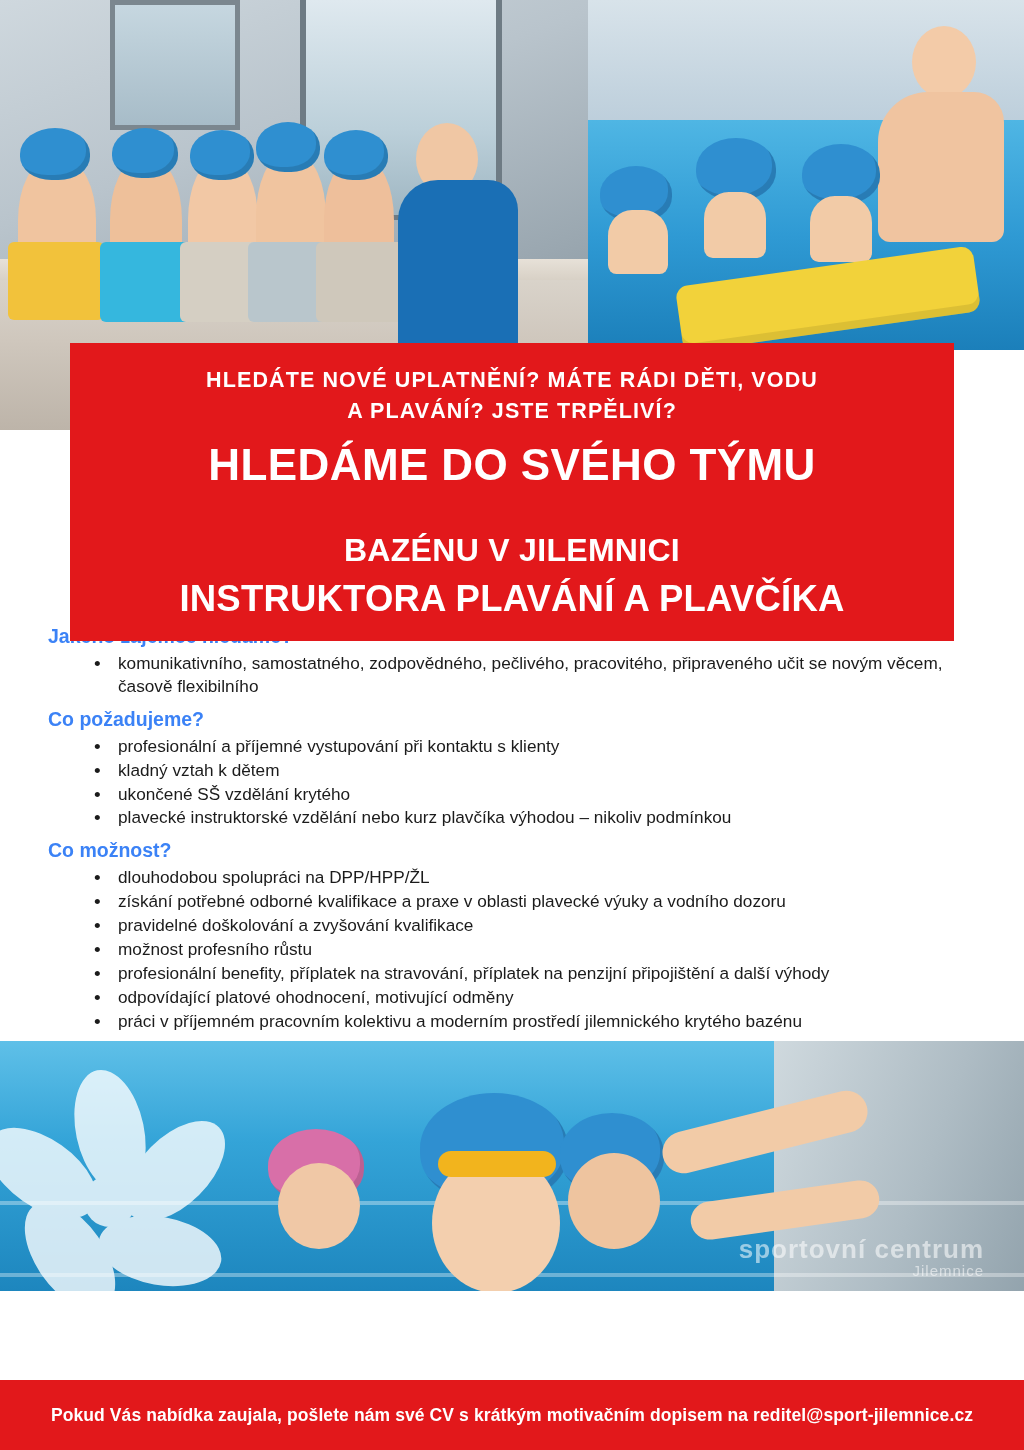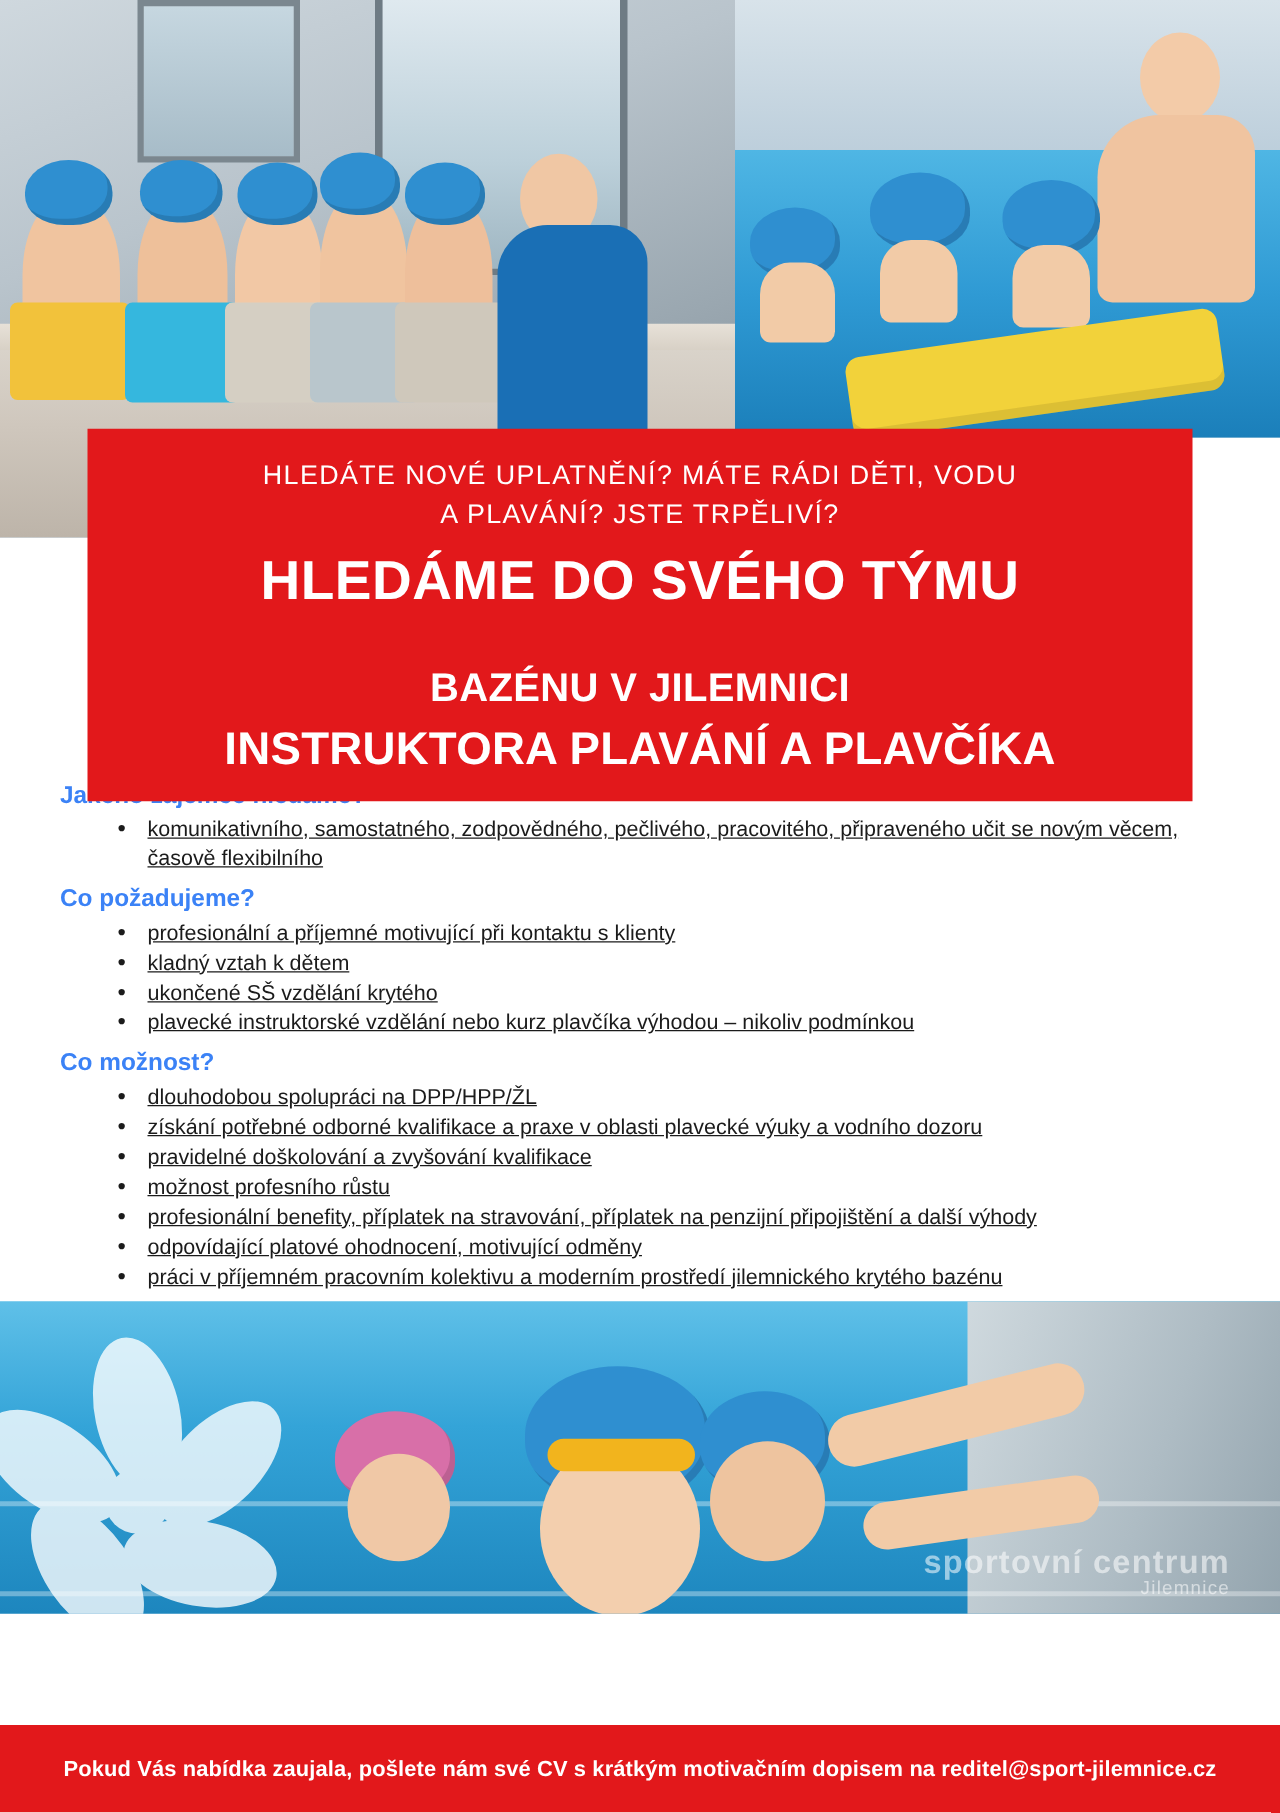--- a/index.html
+++ b/index.html
@@ -154,21 +154,21 @@
     width: 884px;
     background: #e2181b;
     color: #ffffff;
     text-align: center;
     padding: 22px 10px 20px;
     box-sizing: border-box;
     z-index: 5;
   }
   .kicker {
     font-size: 21.5px;
-    font-weight: normal;
+    font-weight: bold;
     letter-spacing: 1.1px;
     line-height: 1.42;
     margin-bottom: 16px;
   }
   .h-main {
     font-size: 44px;
     font-weight: bold;
     letter-spacing: 0.4px;
     line-height: 1.06;
   }
@@ -199,21 +199,20 @@
     color: #3b82f6;
     font-weight: bold;
     font-size: 19.5px;
     margin: 0 0 4px 0;
   }
   .sec-title.spaced { margin-top: 10px; }
   ul.bullets {
     list-style: none;
     margin: 0 0 0 0;
     padding: 0 0 0 38px;
-    text-decoration: underline;
   }
   ul.bullets li {
     position: relative;
     font-size: 17.2px;
     line-height: 1.33;
     padding-left: 32px;
     margin-bottom: 1px;
   }
   ul.bullets li::before {
     content: "•";
@@ -355,21 +354,21 @@
 
   <div class="content">
 
     <h2 class="sec-title">Jakého zájemce hledáme?</h2>
     <ul class="bullets">
       <li>komunikativního, samostatného, zodpovědného, pečlivého, pracovitého, připraveného učit se novým věcem, časově flexibilního</li>
     </ul>
 
     <h2 class="sec-title spaced">Co požadujeme?</h2>
     <ul class="bullets">
-      <li>profesionální a příjemné motivující při kontaktu s klienty</li>
+      <li>profesionální a příjemné vystupování při kontaktu s klienty</li>
       <li>kladný vztah k dětem</li>
       <li>ukončené SŠ vzdělání krytého</li>
       <li>plavecké instruktorské vzdělání nebo kurz plavčíka výhodou – nikoliv podmínkou</li>
     </ul>
 
     <h2 class="sec-title spaced">Co možnost?</h2>
     <ul class="bullets">
       <li>dlouhodobou spolupráci na DPP/HPP/ŽL</li>
       <li>získání potřebné odborné kvalifikace a praxe v oblasti plavecké výuky a vodního dozoru</li>
       <li>pravidelné doškolování a zvyšování kvalifikace</li>

